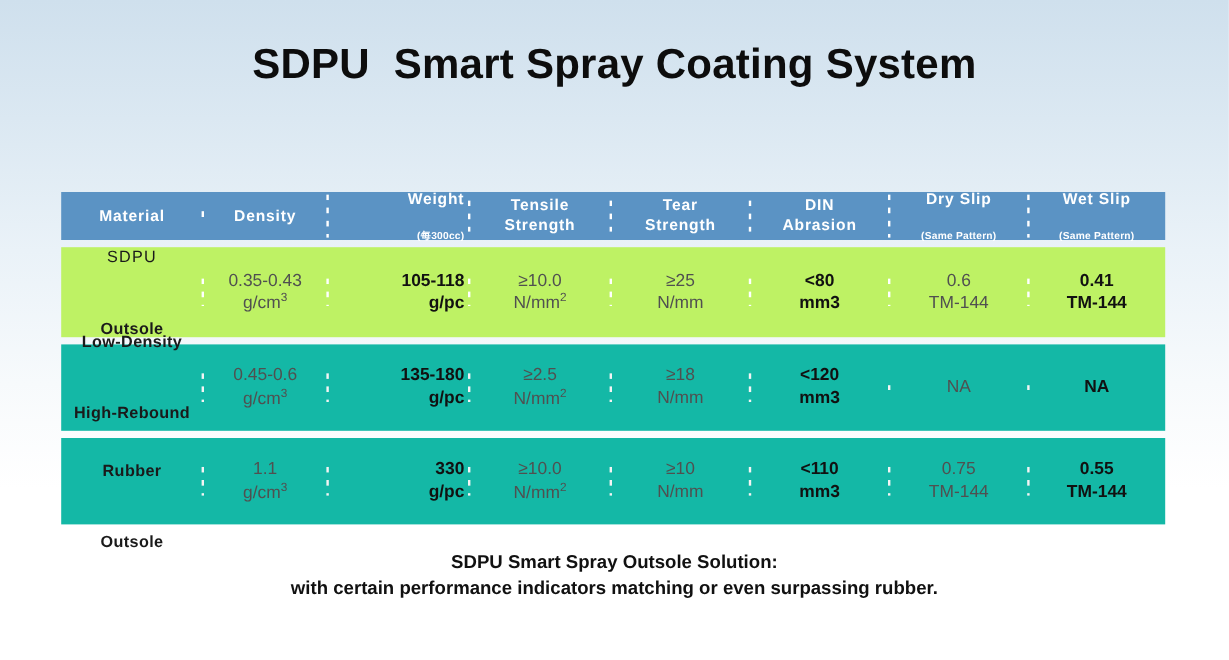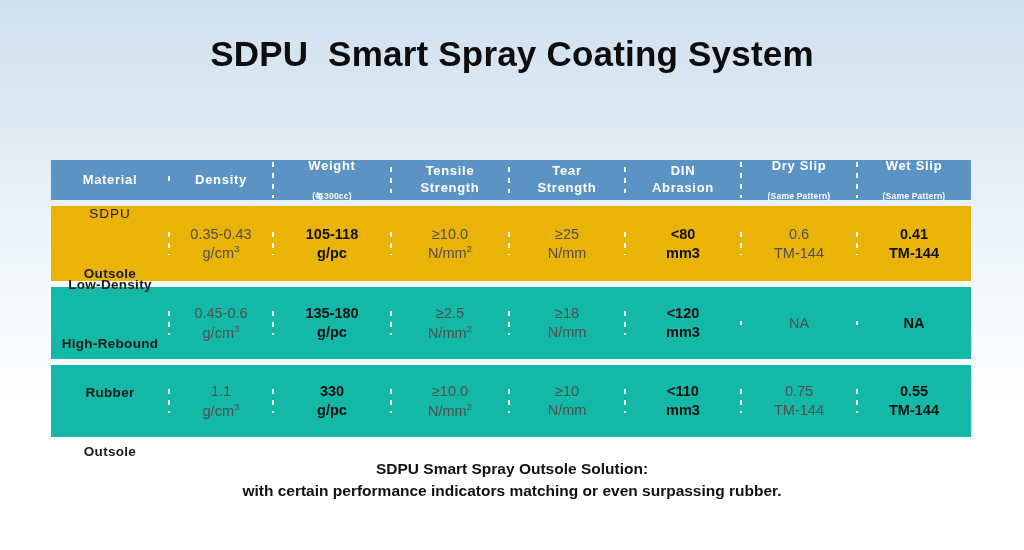--- a/index.html
+++ b/index.html
@@ -62,21 +62,21 @@
 
   .row + .row { margin-top: 6px; }
 
   .header-row {
     background: #5b93c4;
     height: 40px;
     align-items: center;
   }
 
   .row-highlight {
-    background: #eab308;
+    background: #bef264;
     height: 75px;
     align-items: center;
   }
 
   .row-plain {
     background: #14b8a6;
     height: 72px;
     align-items: center;
   }
 
@@ -87,21 +87,21 @@
     align-items: center;
     justify-content: center;
     text-align: center;
     line-height: 1.28;
     padding: 0 4px;
   }
 
   
   .c0 { width: 118px; }
   .c1 { width: 104px; text-align: right; }
-  .c2 { width: 118px; }
+  .c2 { width: 118px; align-items: flex-end; }
   .c3 { width: 118px; }
   .c4 { width: 116px; }
   .c5 { width: 116px; text-align: center; }
   .c6 { width: 116px; }
   .c7 { width: 114px; }
 
   
   .cell + .cell::before {
     content: "";
     position: absolute;

